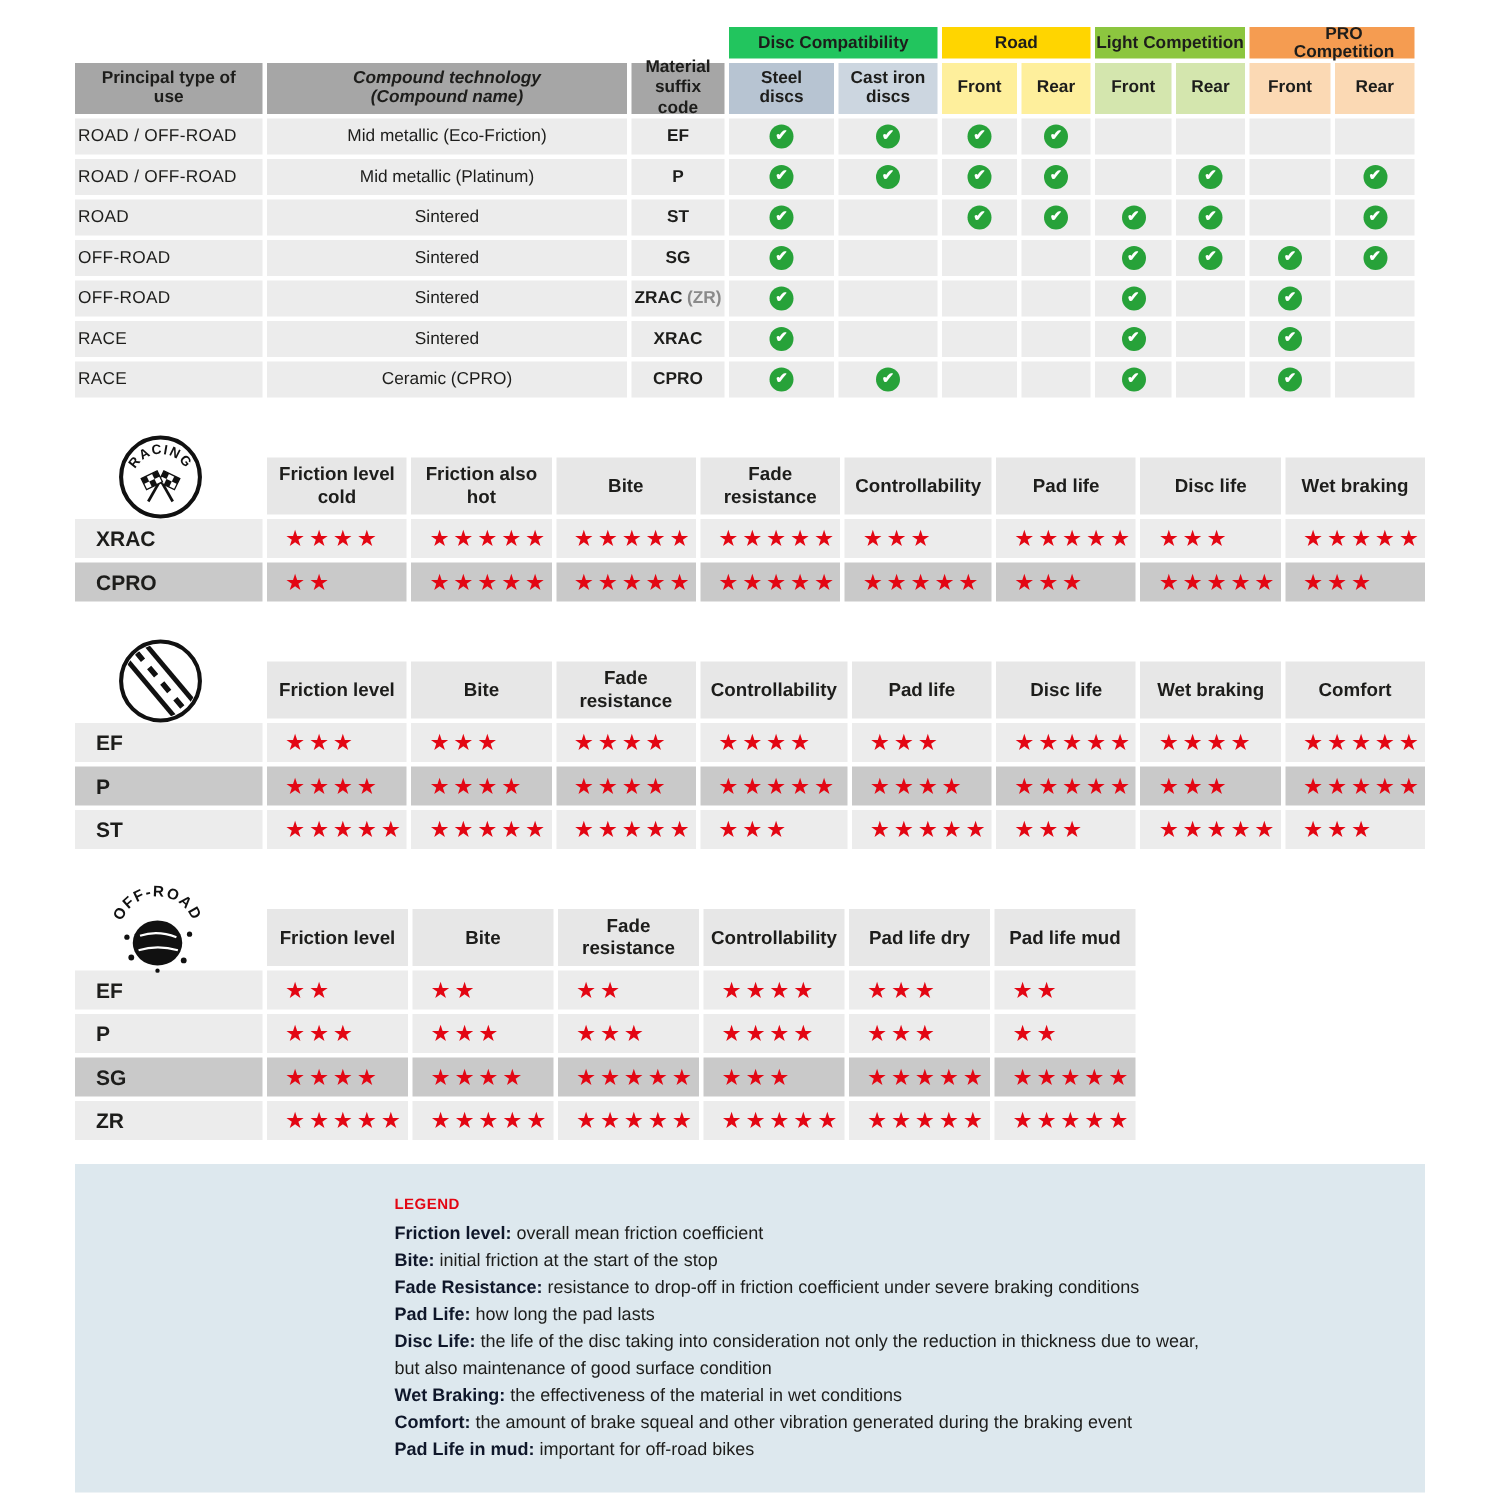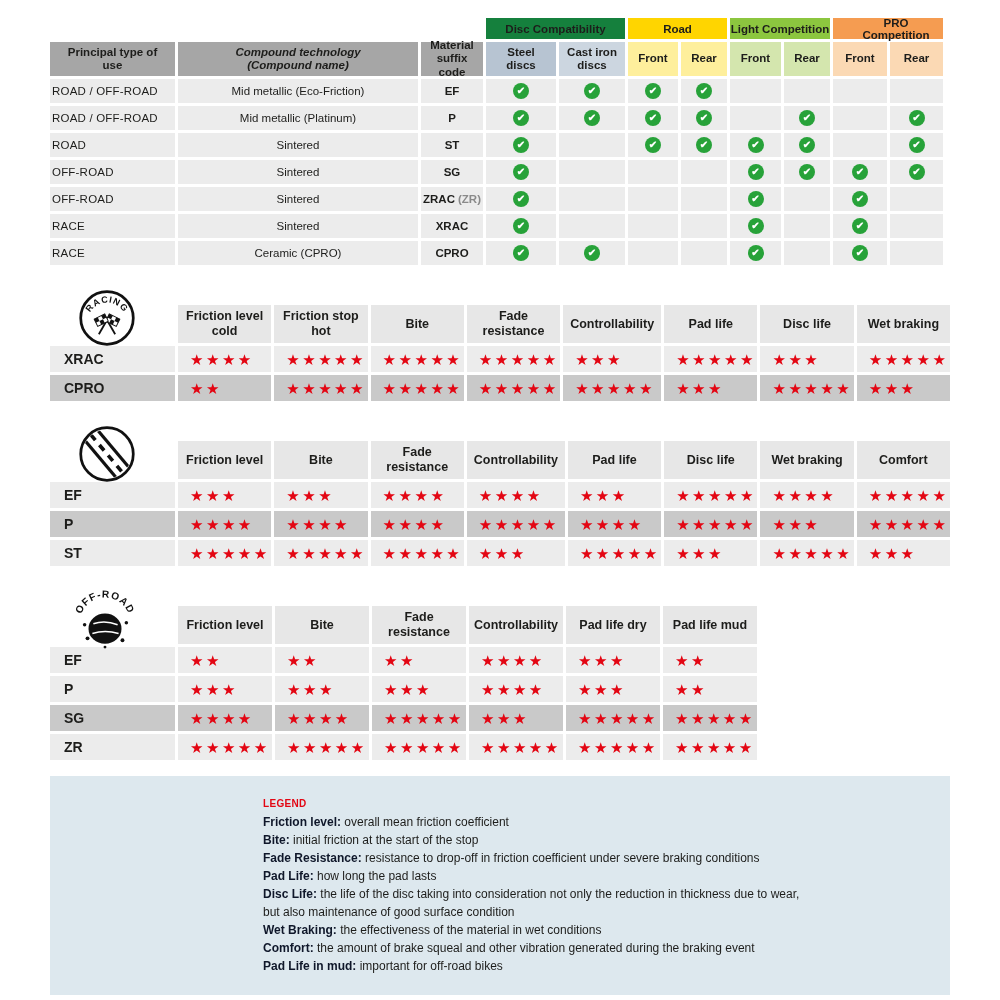--- a/index.html
+++ b/index.html
@@ -13,21 +13,21 @@
 
   
   .crow {
     display:grid;
     grid-template-columns:125px 240px 62px 70px 66px 50px 46px 51px 46px 54px 53px;
     column-gap:3px; margin-bottom:3px;
   }
   .cell { display:flex; align-items:center; justify-content:center; text-align:center; }
   .blank { background:transparent; }
   .ghead { height:21px; font-weight:bold; font-size:11.5px; }
-  .g-disc  { background:#15803d; }
+  .g-disc  { background:#22c55e; }
   .g-road  { background:#ffd500; }
   .g-light { background:#8cc63f; }
   .g-pro   { background:#f59c51; }
   .mhead, .shead { height:34px; font-weight:bold; font-size:11.5px; line-height:1.15; }
   .mhead { background:#a6a6a6; }
   .s-steel { background:#b7c4d2; }
   .s-cast  { background:#ccd6e0; }
   .s-road  { background:#feef9c; }
   .s-light { background:#d4e6ae; }
   .s-pro   { background:#fbd9b4; }
@@ -301,21 +301,21 @@
           <rect width="13" height="9" fill="#fff" stroke="#111" stroke-width="1"></rect>
           <rect x="0" y="0" width="4.33" height="4.5" fill="#111"></rect>
           <rect x="8.66" y="0" width="4.33" height="4.5" fill="#111"></rect>
           <rect x="4.33" y="4.5" width="4.33" height="4.5" fill="#111"></rect>
         </g>
       </svg>
     </div>
     <div class="ratings-grid" id="tbl-racing">
         <div class="rcell rhead-empty"></div>
         <div class="rcell rhead">Friction level cold</div>
-        <div class="rcell rhead">Friction stop hot</div>
+        <div class="rcell rhead">Friction also hot</div>
         <div class="rcell rhead">Bite</div>
         <div class="rcell rhead">Fade resistance</div>
         <div class="rcell rhead">Controllability</div>
         <div class="rcell rhead">Pad life</div>
         <div class="rcell rhead">Disc life</div>
         <div class="rcell rhead">Wet braking</div>
         <div class="rcell rlabel light">XRAC</div>
         <div class="rcell rstars light">
           <span class="stars">★★★★</span>
         </div>

